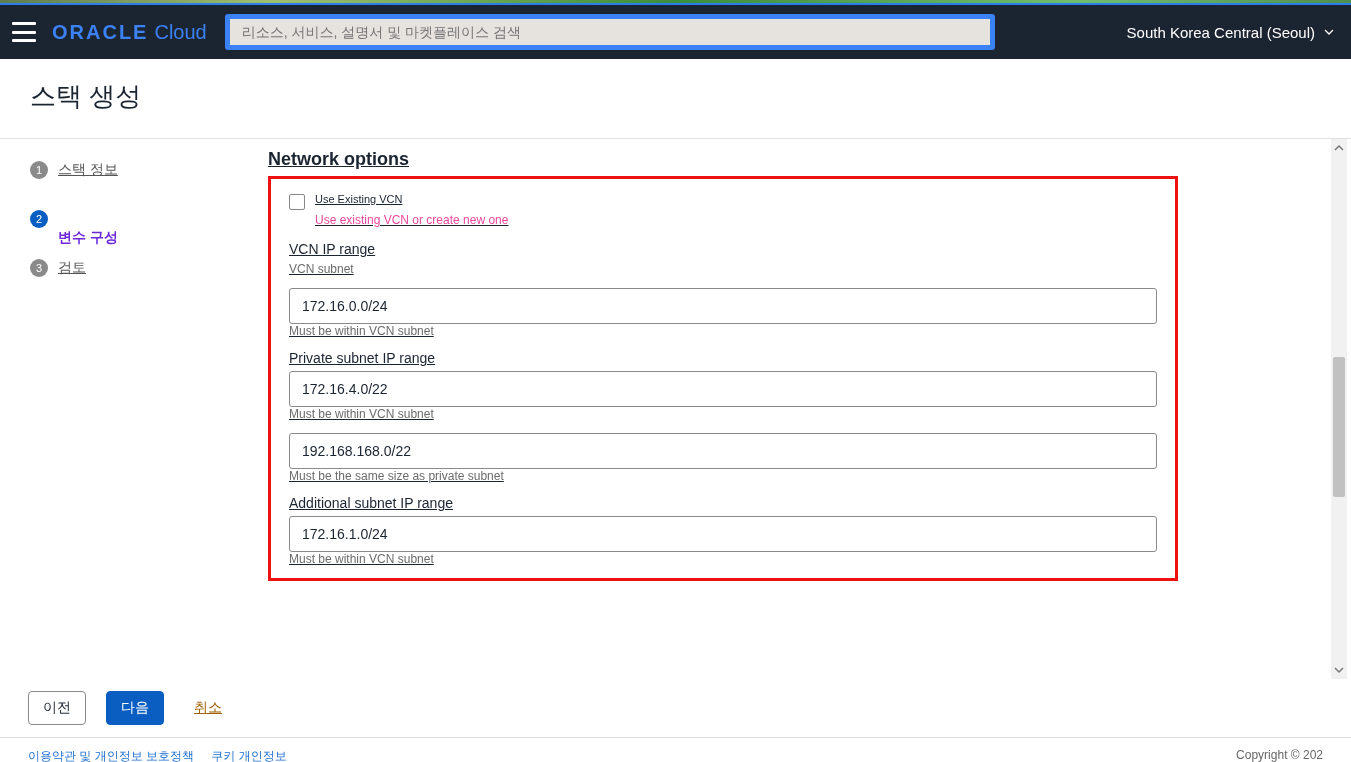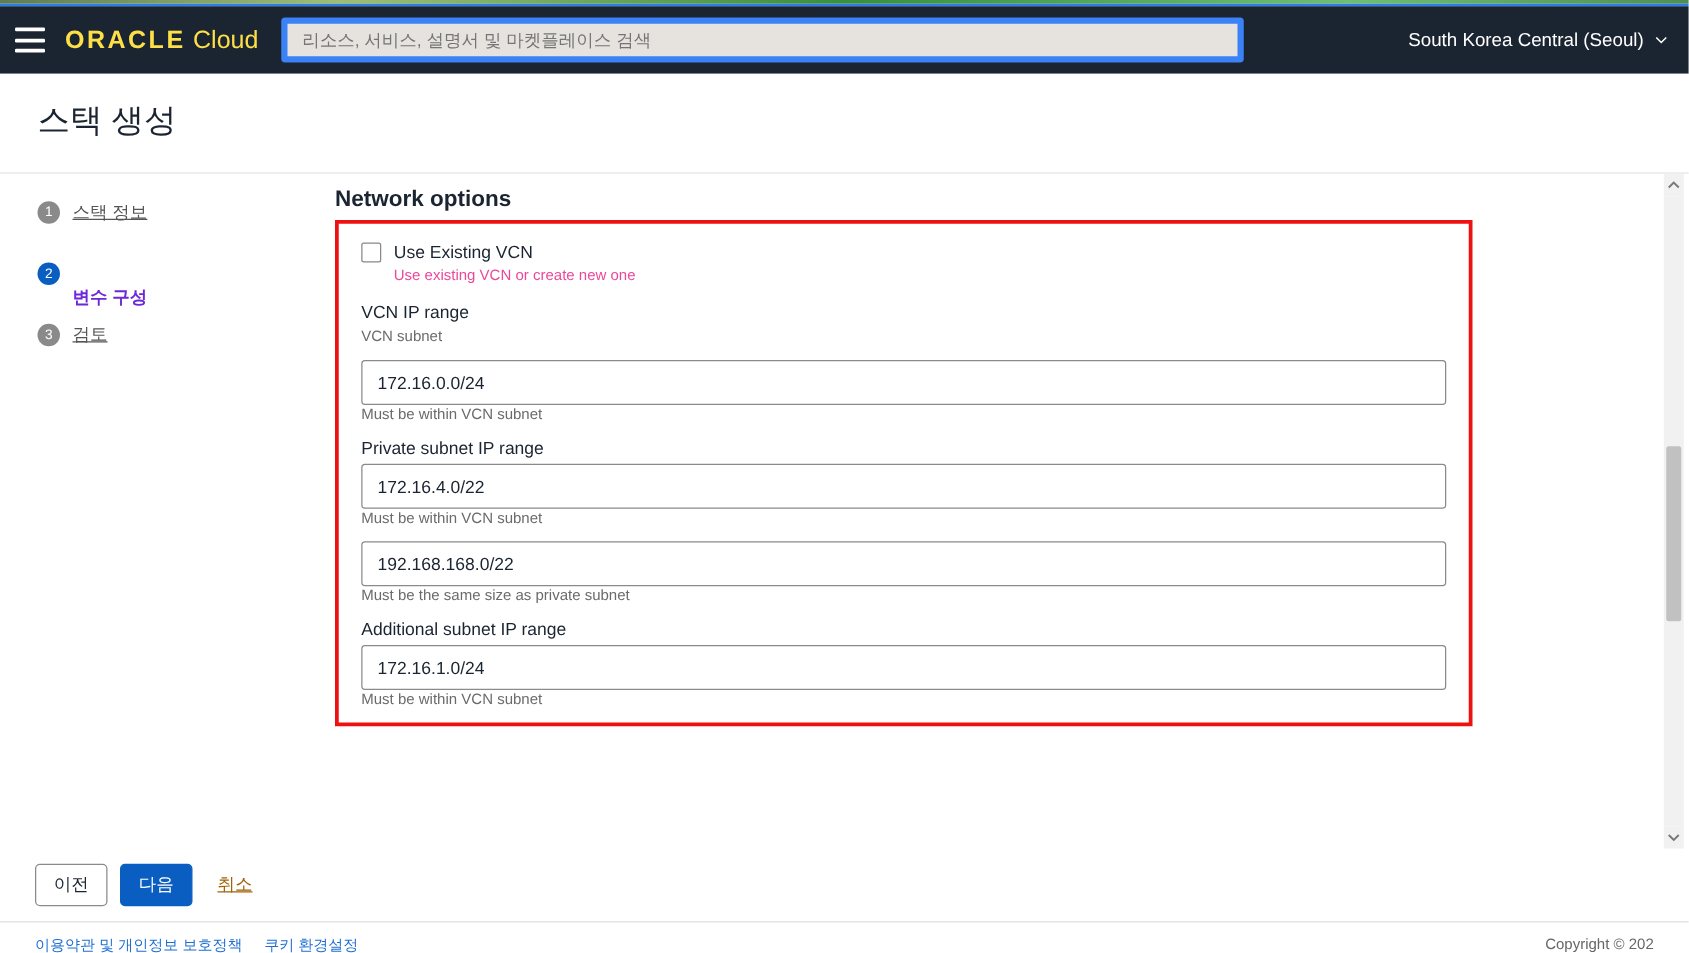--- a/index.html
+++ b/index.html
@@ -16,21 +16,21 @@
     display: flex;
     align-items: center;
     padding: 0 12px 0 12px;
   }
   .hamburger {
     width: 24px; height: 20px;
     display: flex; flex-direction: column; justify-content: space-between;
     margin-right: 16px; cursor: pointer;
   }
   .hamburger span { display:block; height:3px; background:#fff; border-radius:1px; }
-  .logo { display:flex; align-items:baseline; color:#fde047; margin-right: 18px; }
+  .logo { display:flex; align-items:baseline; color:#3b82f6; margin-right: 18px; }
   .logo-oracle { font-weight:700; font-size:20px; letter-spacing:2px; font-family: Arial, sans-serif;}
   .logo-cloud { font-weight:300; font-size:20px; margin-left:6px; }
   .search-box {
     flex: 0 0 770px;
     height: 36px;
     background: #e6e2de;
     border: 5px solid #3b82f6;
     border-radius: 3px;
     padding: 0 12px;
     color: #6b6b6b;
@@ -53,43 +53,43 @@
   .step-num {
     width:18px; height:18px; border-radius:50%;
     display:flex; align-items:center; justify-content:center;
     font-size:11px; margin-right:10px; flex-shrink:0;
   }
   .step-done .step-num, .step-future .step-num { background:#8a8a8a; color:#fff; }
   .step-active .step-num { background:#0a5ec2; color:#fff; }
   .step-done .step-label, .step-future .step-label { color:#555; text-decoration: underline; cursor:pointer;}
   .step-active .step-label { font-weight:700; color:#6d28d9;margin-top:38px; }
   .form-panel {
-    flex:1; padding: 0; position:relative;
+    flex:1; padding: 0; position:relative;text-decoration:underline;
   }
   .section-title { font-size:18px; font-weight:700; margin: 10px 0 6px 0; }
   .red-box {
     border: 3px solid #e11; padding: 14px 18px 10px 18px;
     width: 910px;
   }
   .checkbox-row { display:flex; align-items:flex-start; margin-bottom: 2px;}
   .chk {
     width:16px; height:16px; border:1px solid #888; border-radius:2px;
     margin-right: 10px; margin-top:1px; cursor:pointer; appearance:none; background:#fff;
   }
-  .chk-label { font-size:14px; }
+  .chk-label { font-size:11px; }
   .subhelp { font-size:12px; color:#ec4899; margin-left:26px; margin-top:3px; margin-bottom:14px;}
   .field { margin-bottom: 6px; }
   .field-label { font-size:14px; margin-bottom:5px; display:block; }
   .field-input {
     width: 100%; height: 36px; border:1px solid #8a8a8a; border-radius:3px;
     padding: 0 12px; font-size:14px; color:#1b2431;
   }
   .field-help { font-size:12px; color:#6b6b6b; margin-top:0; margin-bottom:12px; display:block;}
   .footer-row {
-    padding: 12px 28px; border-top:0; display:flex; align-items:center; gap:10px;
+    padding: 12px 28px; border-top:0; display:flex; align-items:center; gap:20px;
     background:#fff;
   }
   .btn { height:34px; padding: 0 14px; font-size:14px; border-radius:4px; cursor:pointer; }
   .btn-secondary { background:#fff; border:1px solid #8a8a8a; color:#1b2431; }
   .btn-primary { background:#0a5ec2; border:1px solid #0a5ec2; color:#fff; }
   .link-cancel { color:#a16207; text-decoration: underline; font-size:14px; cursor:pointer; margin-left:10px; background:none; border:none; padding:0;}
   .legal {
     border-top:1px solid #e0e0e0; padding: 10px 28px; display:flex; font-size:12px;
     justify-content: space-between; color:#555;
   }
@@ -212,16 +212,16 @@
 
 <div class="footer-row">
   <button class="btn btn-secondary">이전</button>
   <button class="btn btn-primary">다음</button>
   <button class="link-cancel">취소</button>
 </div>
 
 <div class="legal">
   <div>
     <a href="#">이용약관 및 개인정보 보호정책</a>
-    <a href="#">쿠키 환경설정</a>
+    <a href="#">쿠키 개인정보</a>
   </div>
   <div class="copy">Copyright © 202</div>
 </div>
 
 </body></html>

